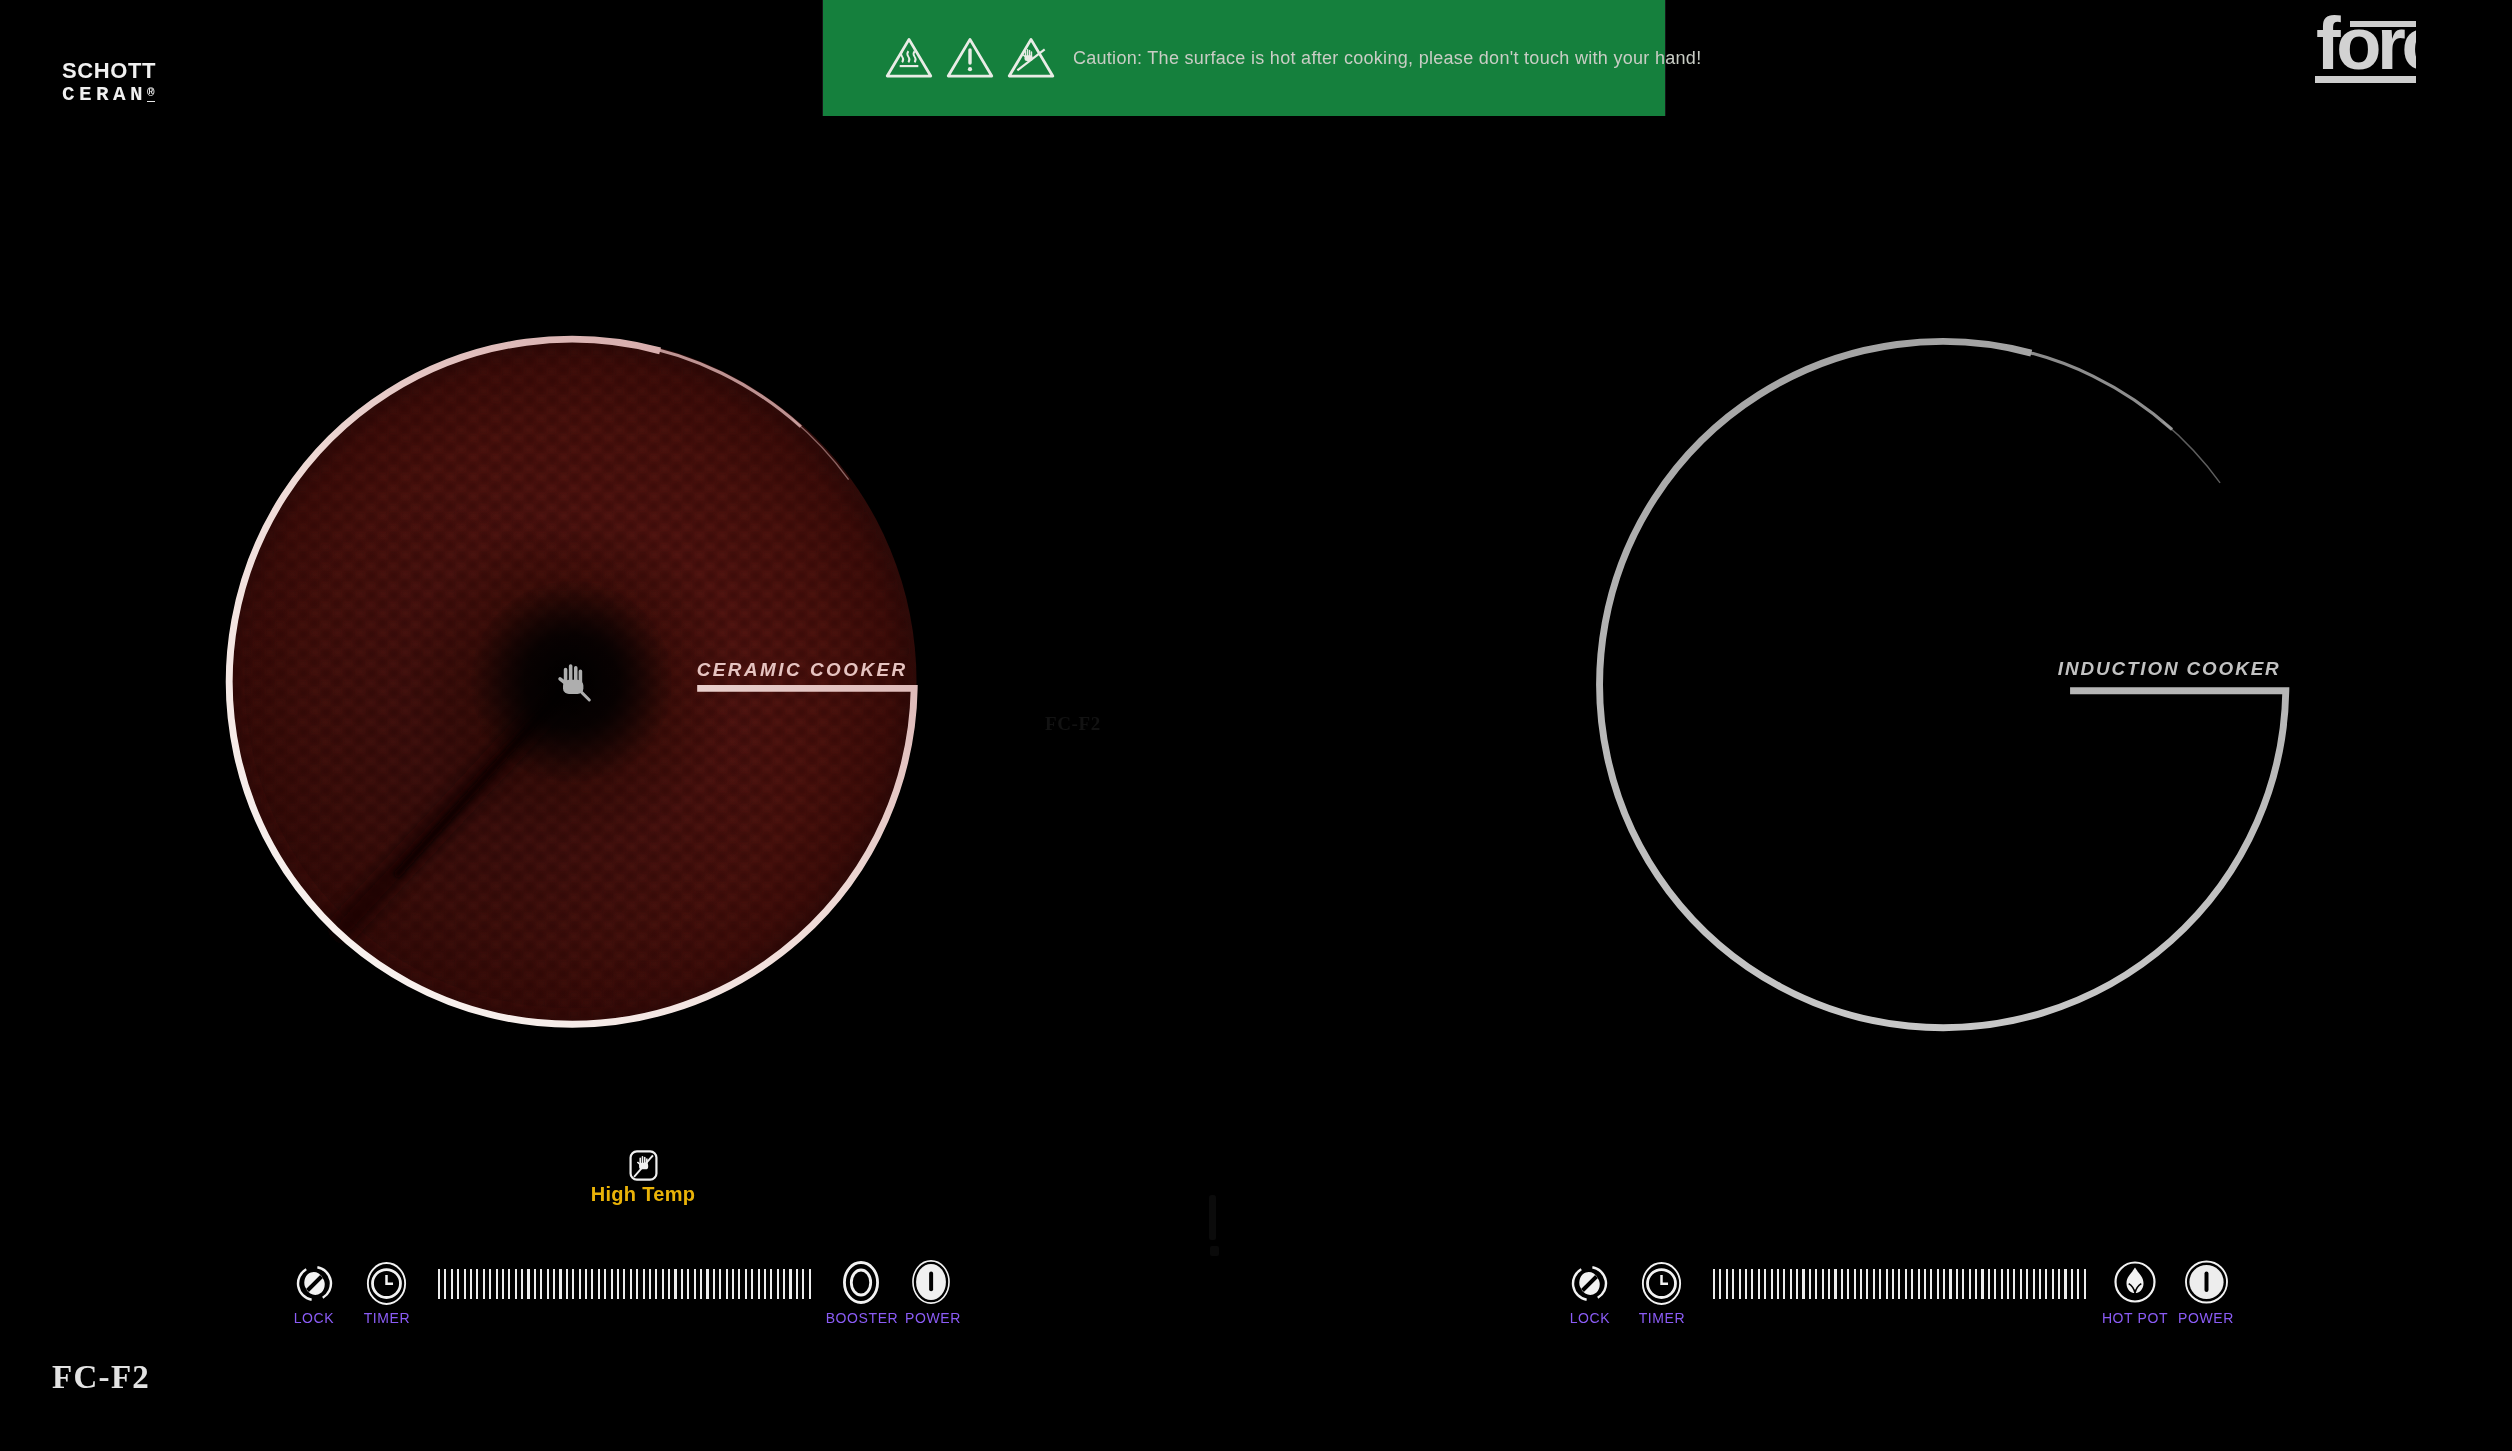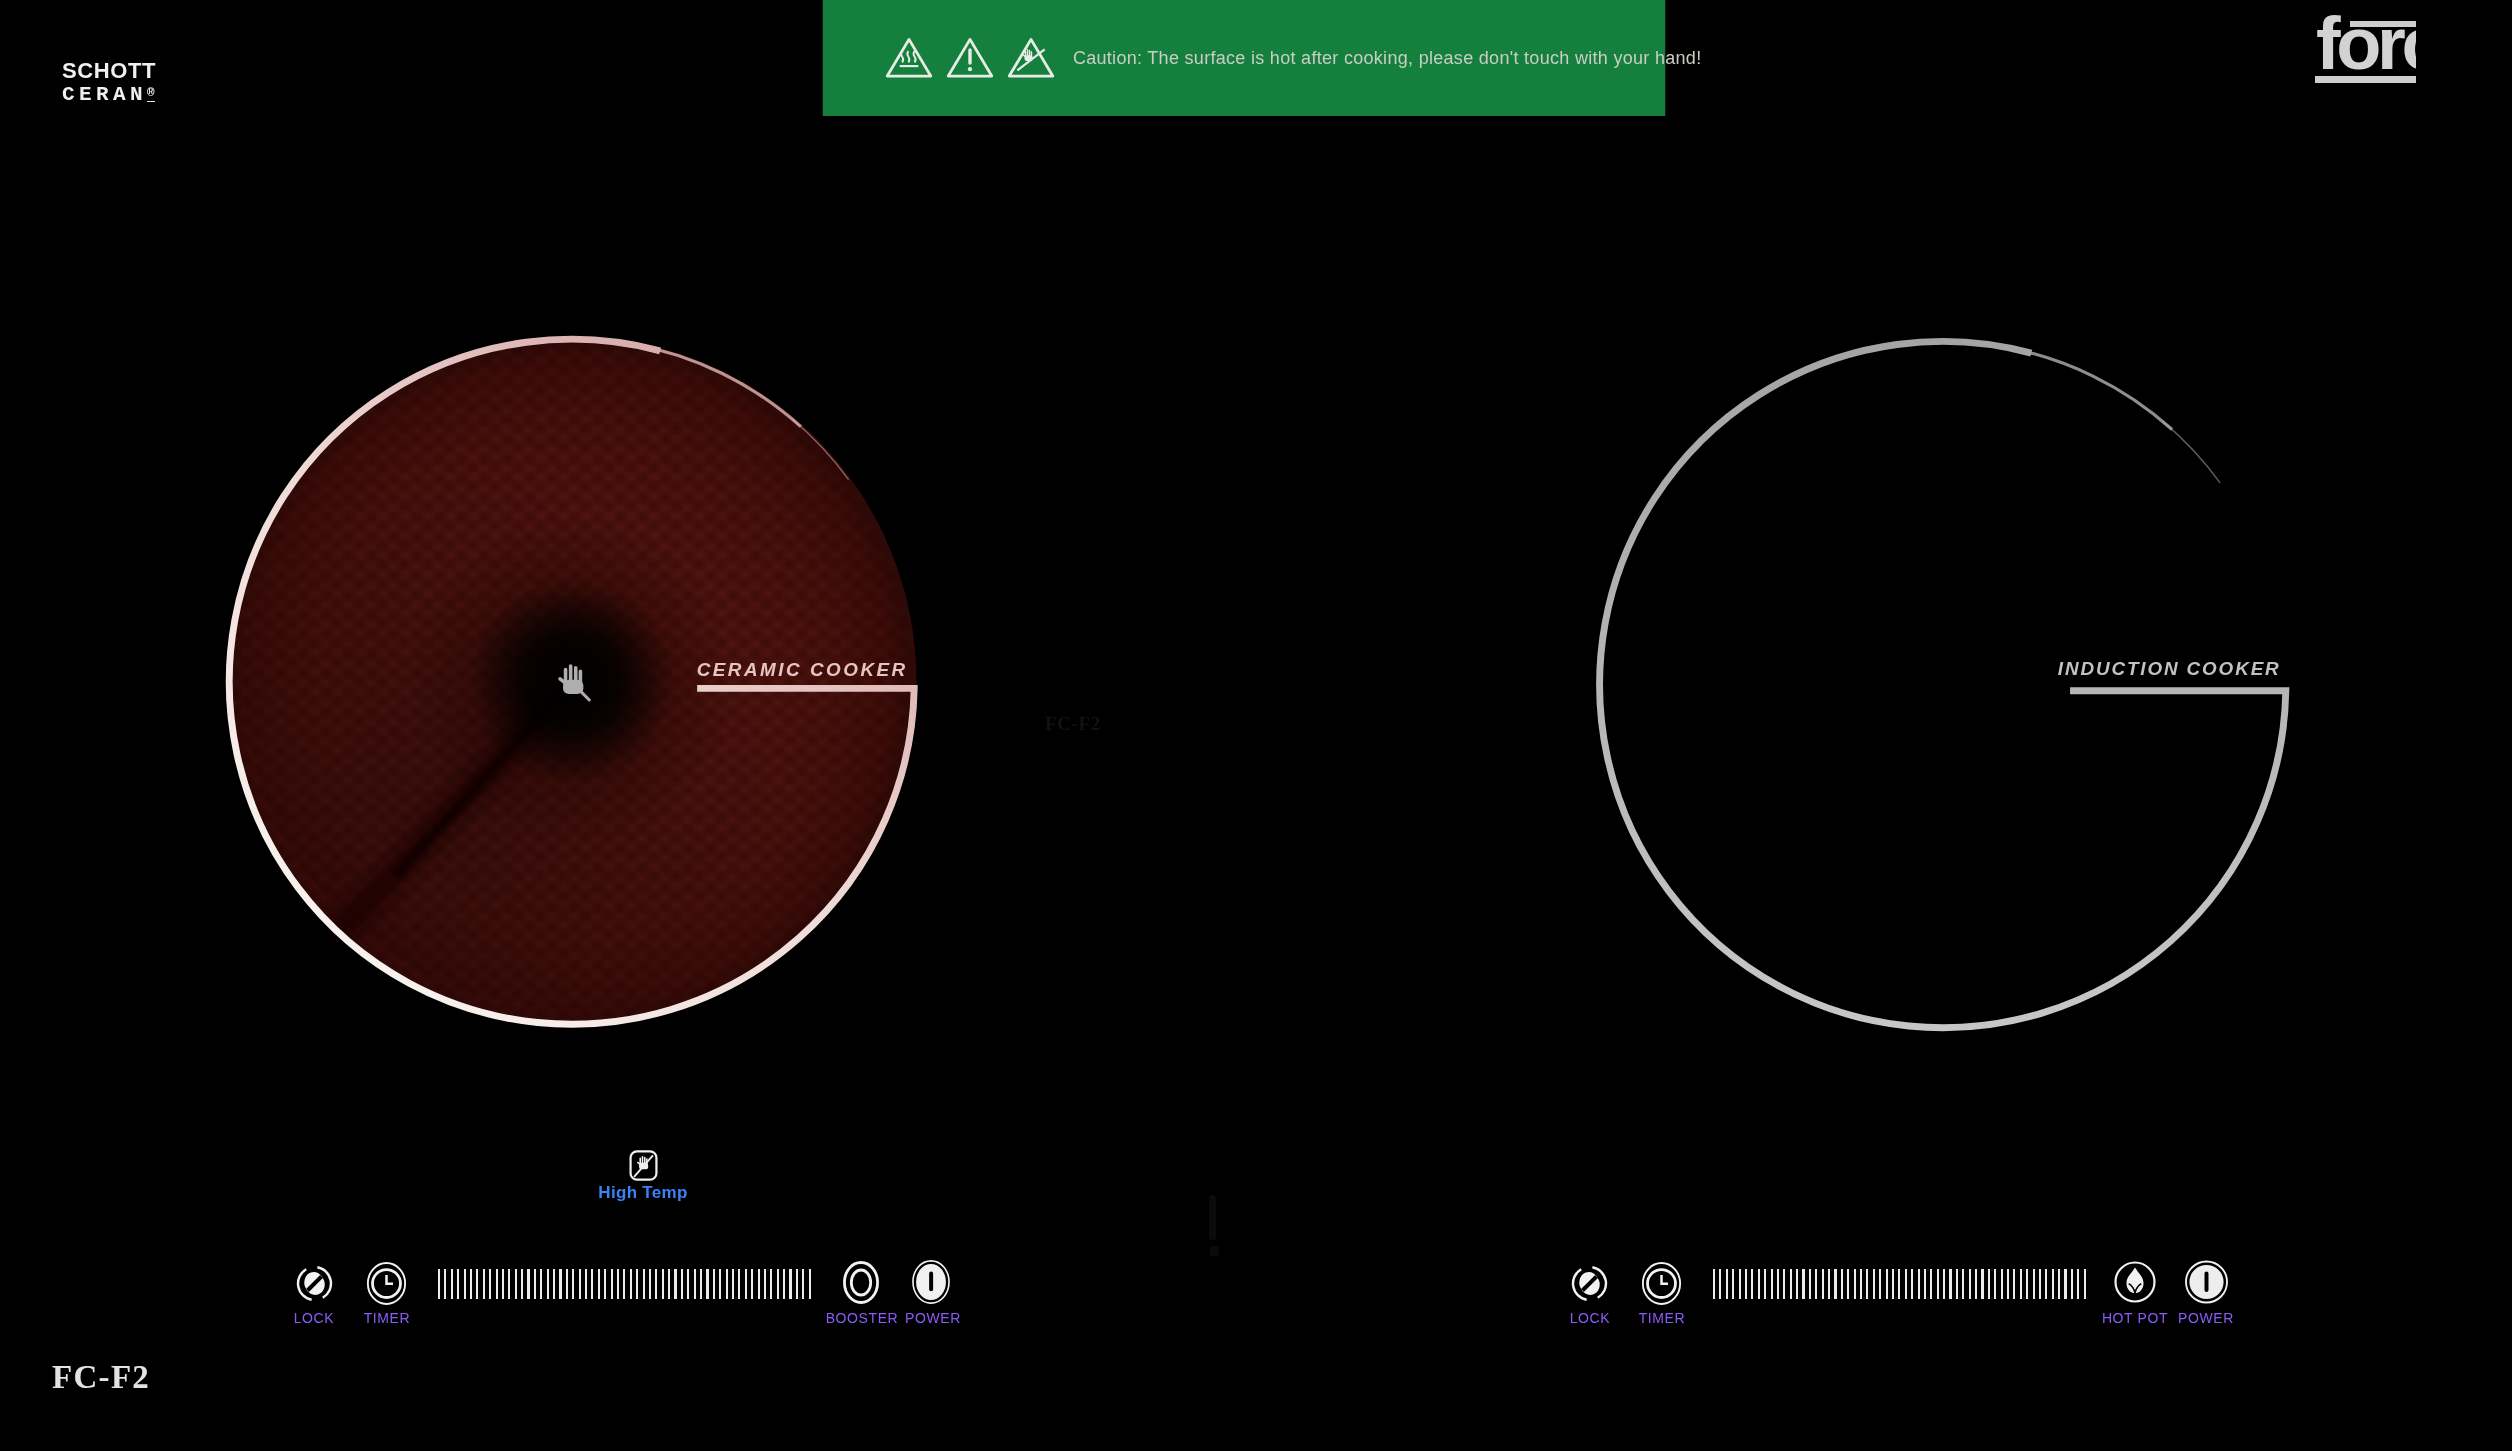--- a/index.html
+++ b/index.html
@@ -31,22 +31,22 @@
   .burner-svg{display:block;}
 
   
   .ghost-model{left:1045px;top:713px;font-family:"Liberation Serif",serif;font-weight:bold;
                font-size:19px;letter-spacing:0.6px;color:#121212;}
   .ghost-bar{left:1209px;top:1195px;width:7px;height:45px;background:#0b0b0b;border-radius:2.5px;}
   .ghost-dot{left:1210px;top:1246px;width:8.8px;height:10px;background:#0a0a0a;border-radius:1.9px;}
 
   
   .hightemp-icon{left:629px;top:1149px;}
-  .hightemp-label{left:643px;top:1183px;transform:translateX(-50%);color:#3b82f6;
-                  font-size:17px;font-weight:bold;letter-spacing:0.3px;white-space:nowrap;}
+  .hightemp-label{left:643px;top:1183px;transform:translateX(-50%);color:#eab308;
+                  font-size:20px;font-weight:bold;letter-spacing:0.3px;white-space:nowrap;}
 
   
   .ctl-label{color:#8b5cf6;font-size:14px;letter-spacing:0.6px;transform:translateX(-50%);
              white-space:nowrap;top:1310px;}
   .ticks{top:1269px;height:30px;display:flex;align-items:stretch;column-gap:4.3px;}
   .tick{width:2.1px;height:30px;background:#ececec;flex:0 0 auto;}
 
   
   .model{left:52px;top:1359px;font-family:"Liberation Serif",serif;font-weight:bold;
          font-size:33px;letter-spacing:1.3px;color:#e3e3e3;}

